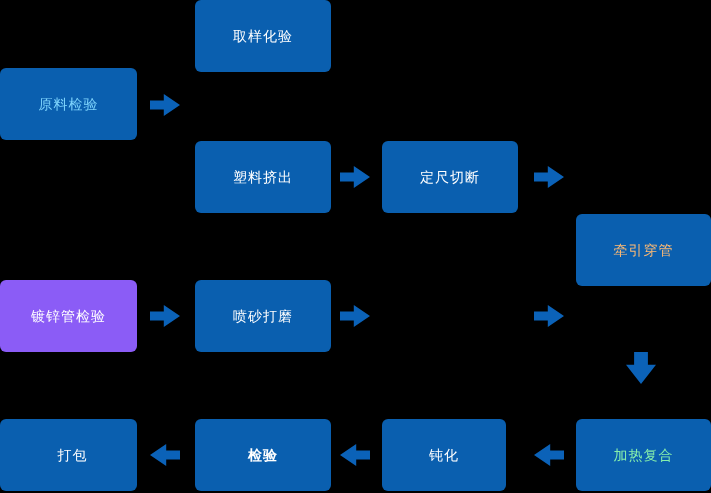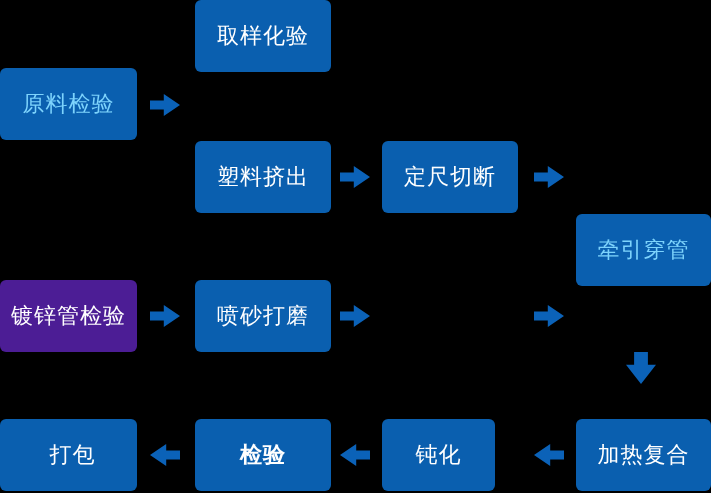--- a/index.html
+++ b/index.html
@@ -16,46 +16,46 @@
     font-family: "DejaVu Sans", "Liberation Sans", sans-serif;
   }
   .node {
     position: absolute;
     background: #0A5FAF;
     border-radius: 6px;
     color: #FFFFFF;
     display: flex;
     align-items: center;
     justify-content: center;
-    font-size: 22px;
+    font-size: 14px;
     line-height: 1.2;
     letter-spacing: 1px;
     white-space: nowrap;
     box-sizing: border-box;
     -webkit-font-smoothing: antialiased;
   }
   .arrow {
     position: absolute;
     display: block;
   }
   .arrow svg { display: block; }
 </style>
 </head>
 <body>
 
 <div id="canvas" style="background: rgb(0, 0, 0);">
     <div class="node" style="left: 0px; top: 68px; width: 137px; height: 72px; background: rgb(10, 95, 175); color: #7dd3fc;">原料检验</div>
     <div class="node" style="left: 195px; top: 0px; width: 136px; height: 72px; background: rgb(10, 95, 175); color: rgb(255, 255, 255);">取样化验</div>
     <div class="node" style="left: 195px; top: 141px; width: 136px; height: 72px; background: rgb(10, 95, 175); color: rgb(255, 255, 255);">塑料挤出</div>
     <div class="node" style="left: 382px; top: 141px; width: 136px; height: 72px; background: rgb(10, 95, 175); color: rgb(255, 255, 255);">定尺切断</div>
-    <div class="node" style="left: 576px; top: 214px; width: 135px; height: 72px; background: rgb(10, 95, 175); color: #7dd3fc;">牵引穿管</div>
-    <div class="node" style="left: 0px; top: 280px; width: 137px; height: 72px; background: #4c1d95; color: rgb(255, 255, 255);">镀锌管检验</div>
+    <div class="node" style="left: 576px; top: 214px; width: 135px; height: 72px; background: rgb(10, 95, 175); color: #fdba74;">牵引穿管</div>
+    <div class="node" style="left: 0px; top: 280px; width: 137px; height: 72px; background: #8b5cf6; color: rgb(255, 255, 255);">镀锌管检验</div>
     <div class="node" style="left: 195px; top: 280px; width: 136px; height: 72px; background: rgb(10, 95, 175); color: rgb(255, 255, 255);">喷砂打磨</div>
-    <div class="node" style="left: 576px; top: 419px; width: 135px; height: 72px; background: rgb(10, 95, 175); color: #ffffff;">加热复合</div>
-    <div class="node" style="left: 382px; top: 419px; width: 113px; height: 72px; background: rgb(10, 95, 175); color: rgb(255, 255, 255);">钝化</div>
+    <div class="node" style="left: 576px; top: 419px; width: 135px; height: 72px; background: rgb(10, 95, 175); color: #86efac;">加热复合</div>
+    <div class="node" style="left: 382px; top: 419px; width: 124px; height: 72px; background: rgb(10, 95, 175); color: rgb(255, 255, 255);">钝化</div>
     <div class="node" style="left: 195px; top: 419px; width: 136px; height: 72px; background: rgb(10, 95, 175); color: rgb(255, 255, 255); font-weight: bold;">检验</div>
     <div class="node" style="left: 0px; top: 419px; width: 137px; height: 72px; background: rgb(10, 95, 175); color: rgb(255, 255, 255); padding-left: 8px;">打包</div>
     <div class="arrow" style="left: 150px; top: 94px; width: 30px; height: 22px;">
       <svg width="30" height="22" viewBox="0 0 30 22">
         <path d="M0,6.38 L13.8,6.38 L13.8,0 L30,11 L13.8,22 L13.8,15.620000000000001 L0,15.620000000000001 Z" fill="#0B62B8"></path>
       </svg>
     </div>
     <div class="arrow" style="left: 340px; top: 166px; width: 30px; height: 22px;">
       <svg width="30" height="22" viewBox="0 0 30 22">
         <path d="M0,6.38 L13.8,6.38 L13.8,0 L30,11 L13.8,22 L13.8,15.620000000000001 L0,15.620000000000001 Z" fill="#0B62B8"></path>

